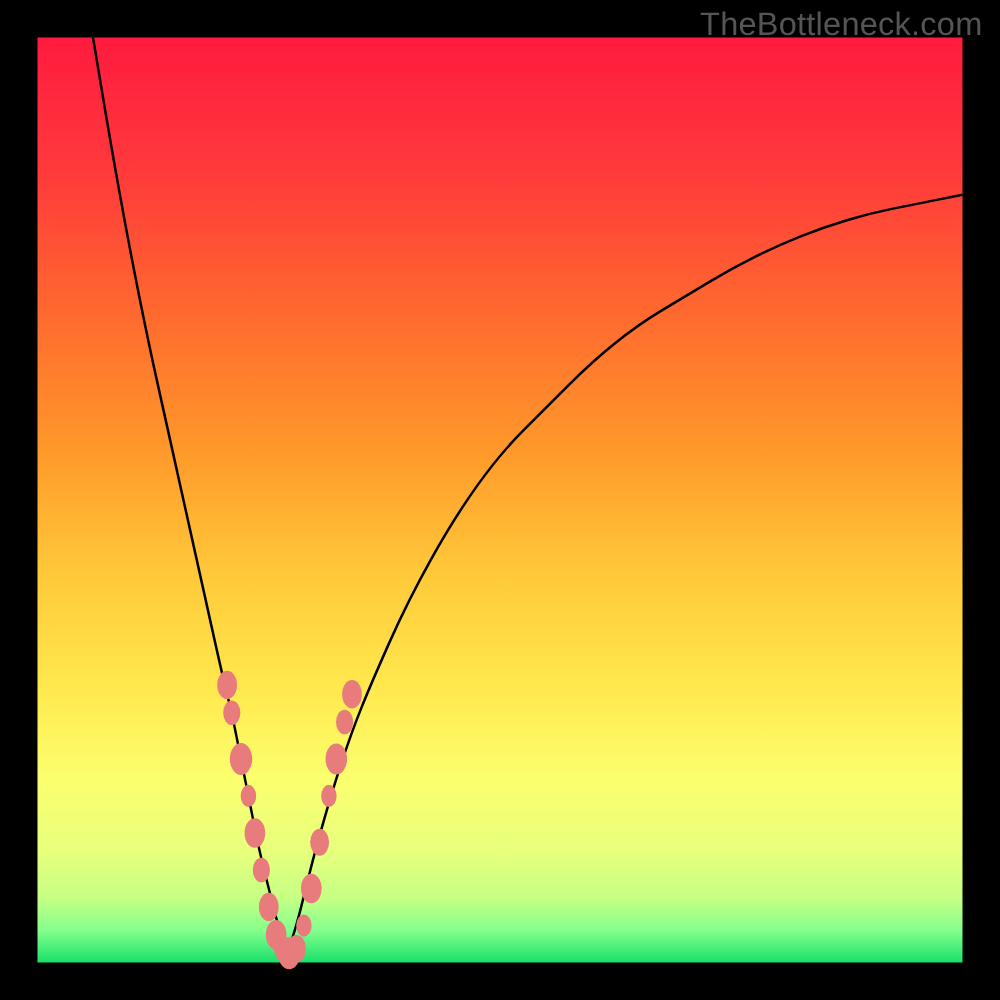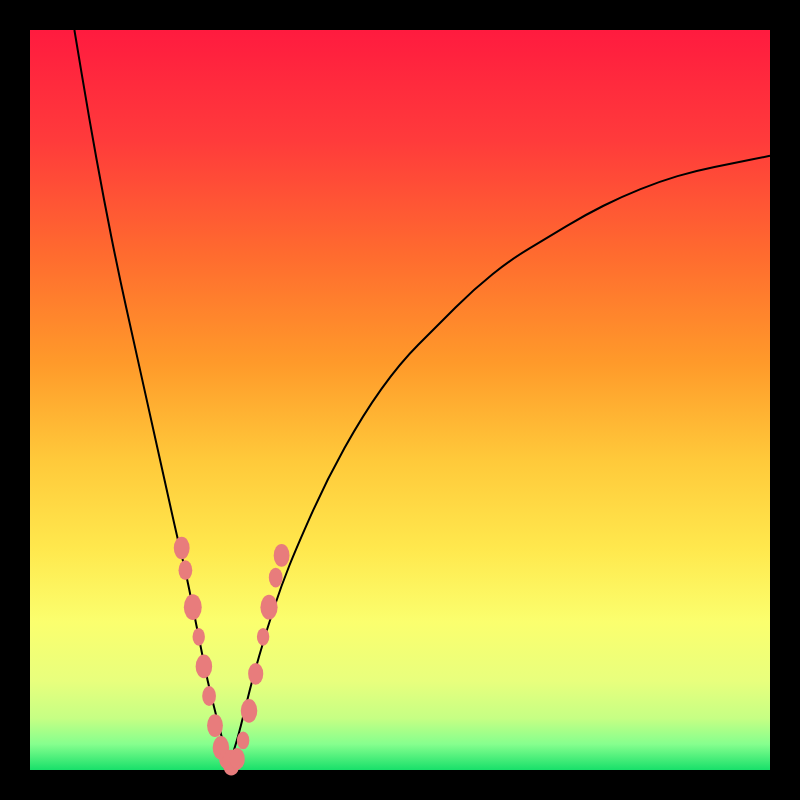--- a/index.html
+++ b/index.html
@@ -69,13 +69,14 @@
           <ellipse cx="213.12" cy="710.40" rx="6.19" ry="8.90" fill="#e87c7c" stroke="#d96a6a" stroke-width="0"></ellipse>
           <ellipse cx="219.04" cy="680.80" rx="8.26" ry="11.87" fill="#e87c7c" stroke="#d96a6a" stroke-width="0"></ellipse>
           <ellipse cx="225.70" cy="643.80" rx="7.57" ry="10.88" fill="#e87c7c" stroke="#d96a6a" stroke-width="0"></ellipse>
           <ellipse cx="233.10" cy="606.80" rx="6.19" ry="8.90" fill="#e87c7c" stroke="#d96a6a" stroke-width="0"></ellipse>
           <ellipse cx="239.02" cy="577.20" rx="8.60" ry="12.36" fill="#e87c7c" stroke="#d96a6a" stroke-width="0"></ellipse>
           <ellipse cx="245.68" cy="547.60" rx="6.88" ry="9.89" fill="#e87c7c" stroke="#d96a6a" stroke-width="0"></ellipse>
           <ellipse cx="251.60" cy="525.40" rx="7.91" ry="11.37" fill="#e87c7c" stroke="#d96a6a" stroke-width="0"></ellipse>
         </g>
     </svg>
   </div>
+  <div class="watermark">TheBottleneck.com</div>
 </div>
 
 </body></html>

